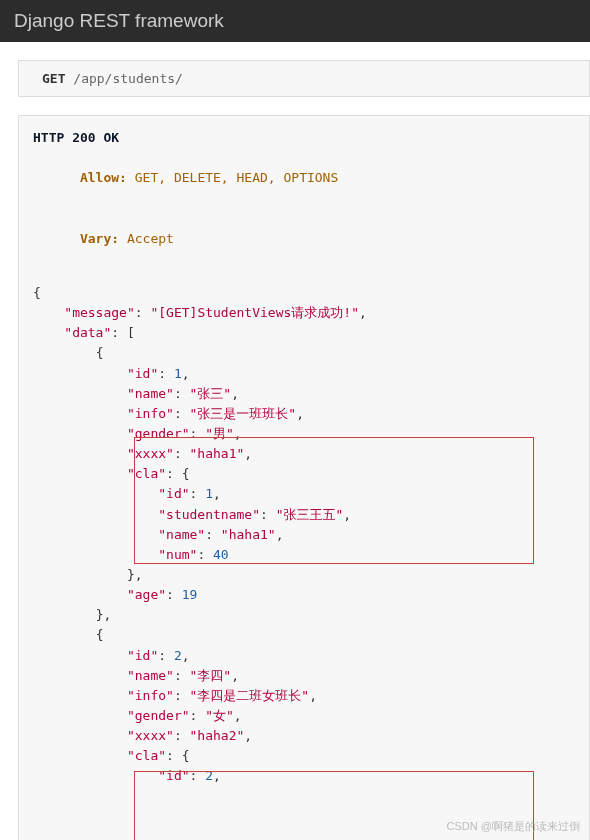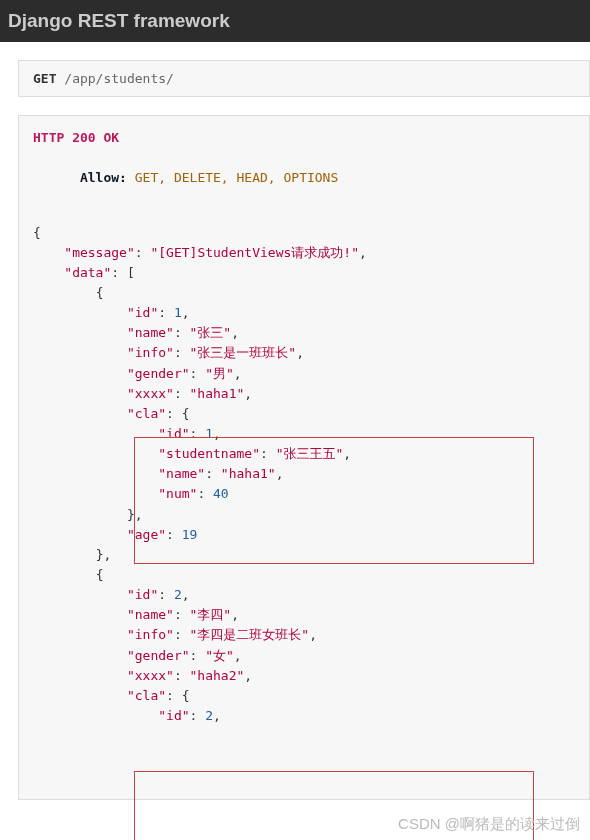--- a/index.html
+++ b/index.html
@@ -7,89 +7,92 @@
       font-family: -apple-system, BlinkMacSystemFont, "Segoe UI", Helvetica, Arial, sans-serif;
       background: #fff;
       width: 590px;
       height: 840px;
       overflow: hidden;
       position: relative;
     }
     .navbar {
       background: #2c2c2c;
       color: #ccc;
-      padding: 10px 8px;
+      padding: 10px 14px;
       font-size: 19px;
-      font-weight: 700;
+      font-weight: 400;
     }
     .content-wrap {
       padding: 18px 0 0 18px;
     }
     .request-bar {
       border: 1px solid #ddd;
       background: #f7f7f7;
-      padding: 10px 14px;
+      padding: 10px 23px;
       font-family: Consolas, Menlo, monospace;
       font-size: 13px;
       color: #333;
       margin-bottom: 18px;
     }
     .request-bar .method { font-weight: bold; color: #333; }
     .request-bar .path { color: #666; }
     .response-block {
       border: 1px solid #ddd;
       background: #f7f7f7;
       padding: 12px 14px;
       font-family: Consolas, Menlo, monospace;
       font-size: 13px;
       line-height: 1.55;
       position: relative;
     }
     .hdr-line { white-space: pre; }
-    .hdr-key { font-weight: bold; color: #0f172a; }
+    .hdr-key { font-weight: bold; color: #a16207; }
     .hdr-val { color: #a16207; }
-    .status-line { font-weight: bold; color: #be185d; }
+    .status-line { font-weight: bold; color: #0f172a; }
     .json-body { margin-top: 14px; color: #333; }
     .json-body pre { font-family: inherit; }
     .p { color: #333; } 
     .k { color: #b00040; } 
     .s { color: #b00040; } 
     .n { color: #2060a0; } 
     .box1, .box2 {
       position: absolute;
       border: 1px solid #c94040;
       pointer-events: none;
     }
     .box1 { left: 115px; top: 321px; width: 400px; height: 127px; }
     .box2 { left: 115px; top: 655px; width: 400px; height: 125px; }
     .watermark {
       position: absolute;
       right: 10px;
       bottom: 6px;
       color: #bbb;
-      font-size: 15px;
+      font-size: 11px;
     }
   </style>
 </head>
 <body>
 
 <div class="navbar">
   <span>Django REST framework</span>
 </div>
 
 <div class="content-wrap">
   <div class="request-bar">
     <span class="method">GET</span>
     <span class="path">/app/students/</span>
   </div>
 
   <div class="response-block">
     <div class="status-line">HTTP 200 OK</div>
     <div class="hdr-line">
       <span class="hdr-key">Allow:</span> <span class="hdr-val">GET, DELETE, HEAD, OPTIONS</span>
+    </div>
+    <div class="hdr-line">
+      <span class="hdr-key">Vary:</span> <span class="hdr-val">Accept</span>
     </div>
 
     <div class="json-body">
 <pre><span class="p">{</span>
     <span class="k">"message"</span><span class="p">: </span><span class="s">"[GET]StudentViews请求成功!"</span><span class="p">,</span>
     <span class="k">"data"</span><span class="p">: [</span>
         <span class="p">{</span>
             <span class="k">"id"</span><span class="p">: </span><span class="n">1</span><span class="p">,</span>
             <span class="k">"name"</span><span class="p">: </span><span class="s">"张三"</span><span class="p">,</span>
             <span class="k">"info"</span><span class="p">: </span><span class="s">"张三是一班班长"</span><span class="p">,</span>

